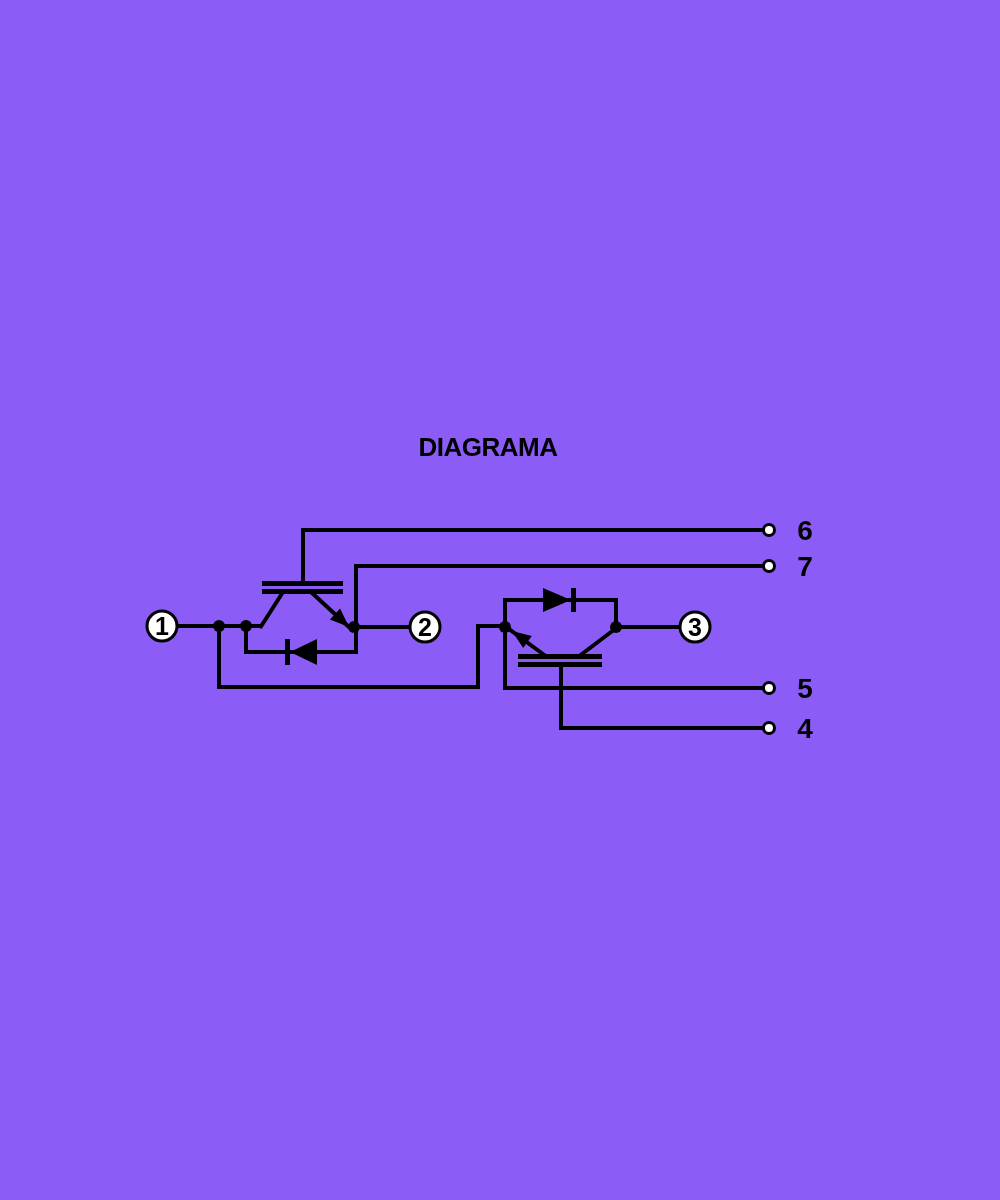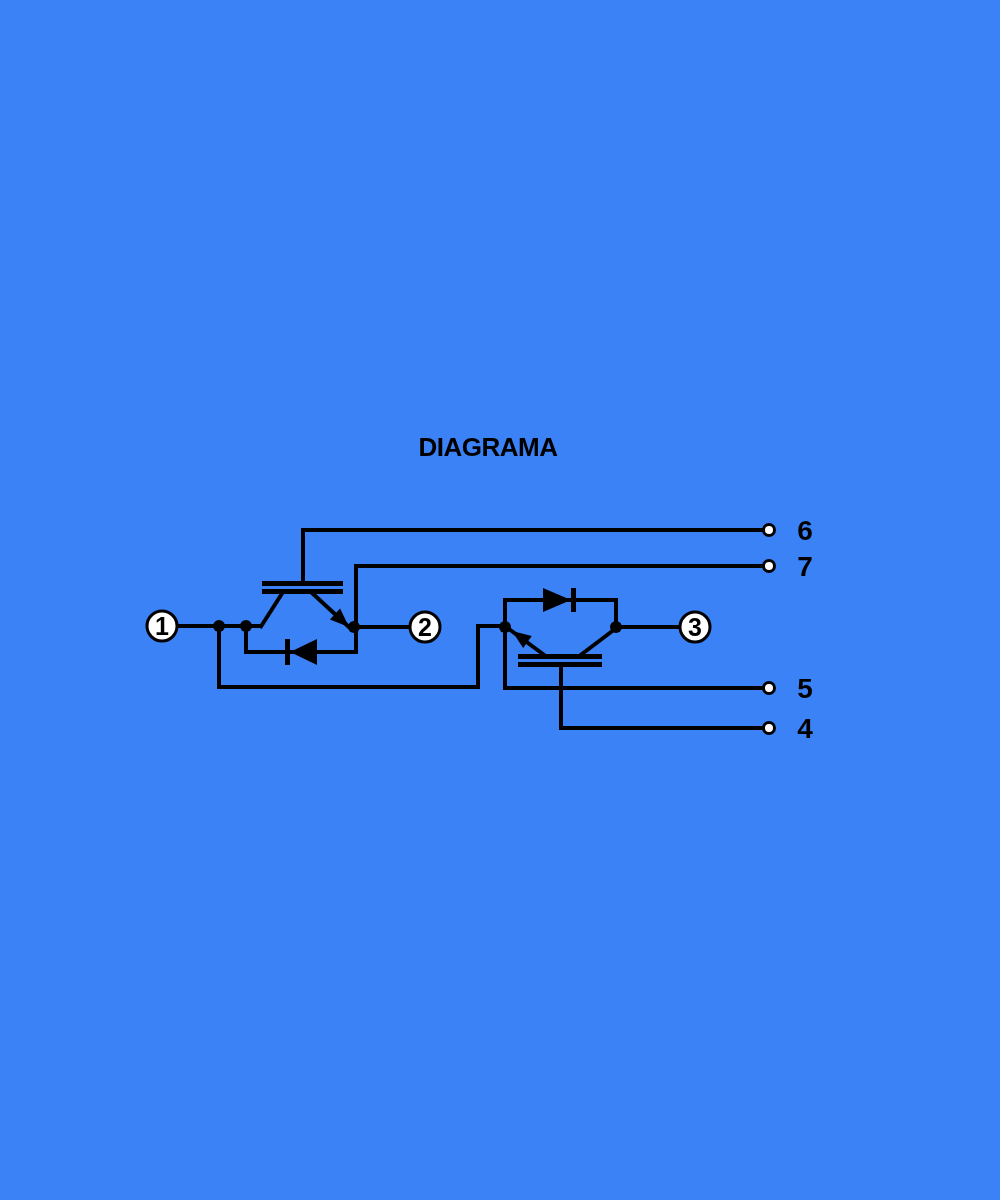--- a/index.html
+++ b/index.html
@@ -4,21 +4,21 @@
 <style>
   html, body {
     margin: 0;
     padding: 0;
     background: #ffffff;
   }
   .canvas {
     position: relative;
     width: 1000px;
     height: 1200px;
-    background: #3b82f6;
+    background: #8b5cf6;
     overflow: hidden;
     font-family: "Liberation Sans", sans-serif;
   }
   svg text {
     font-family: "Liberation Sans", sans-serif;
     fill: #000000;
   }
   .title-text {
     font-size: 26px;
     font-weight: bold;

